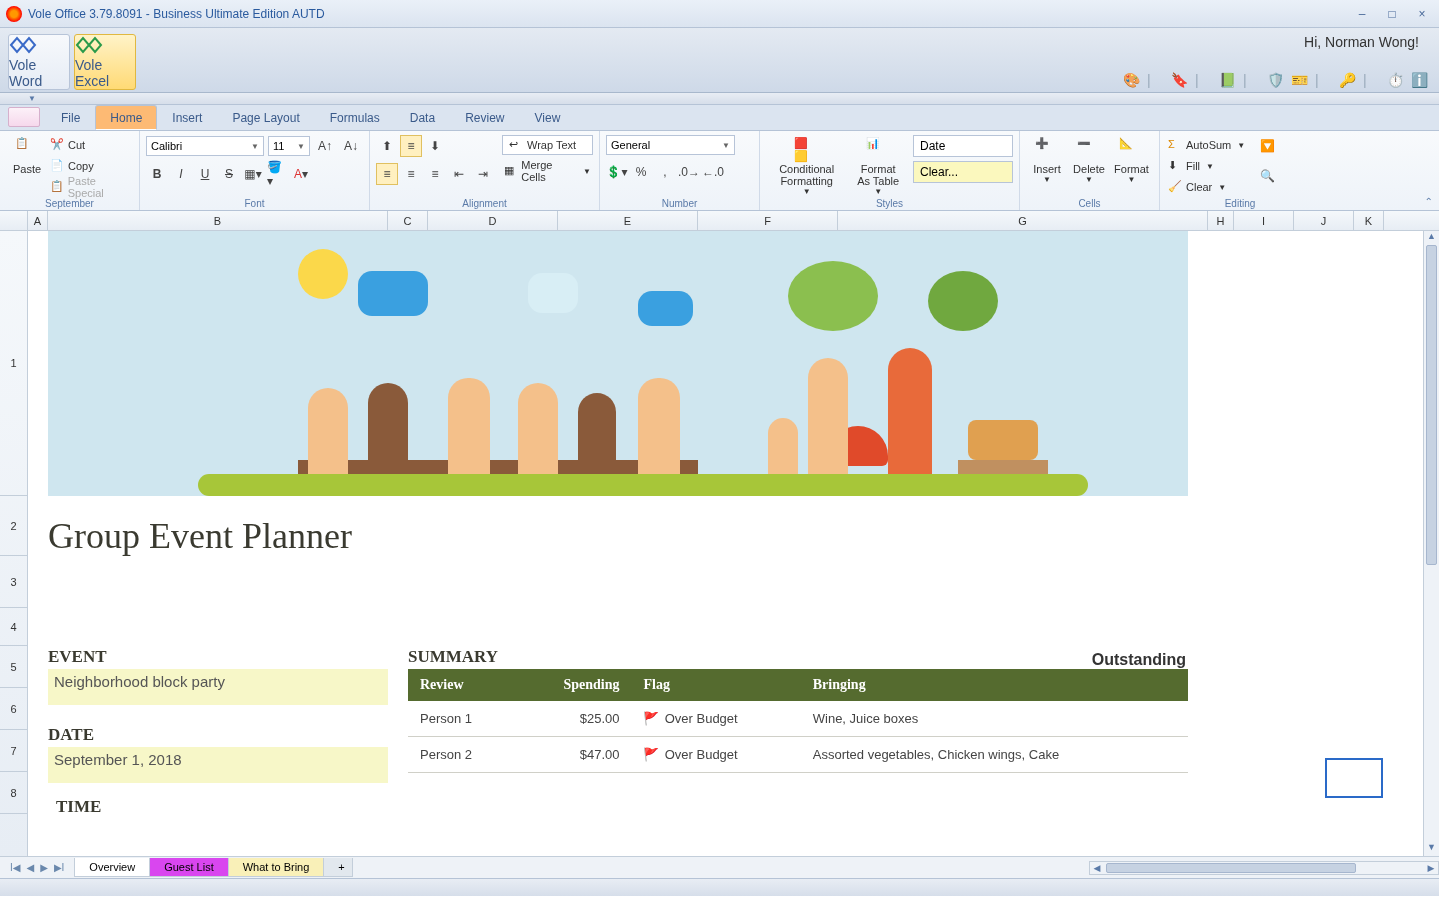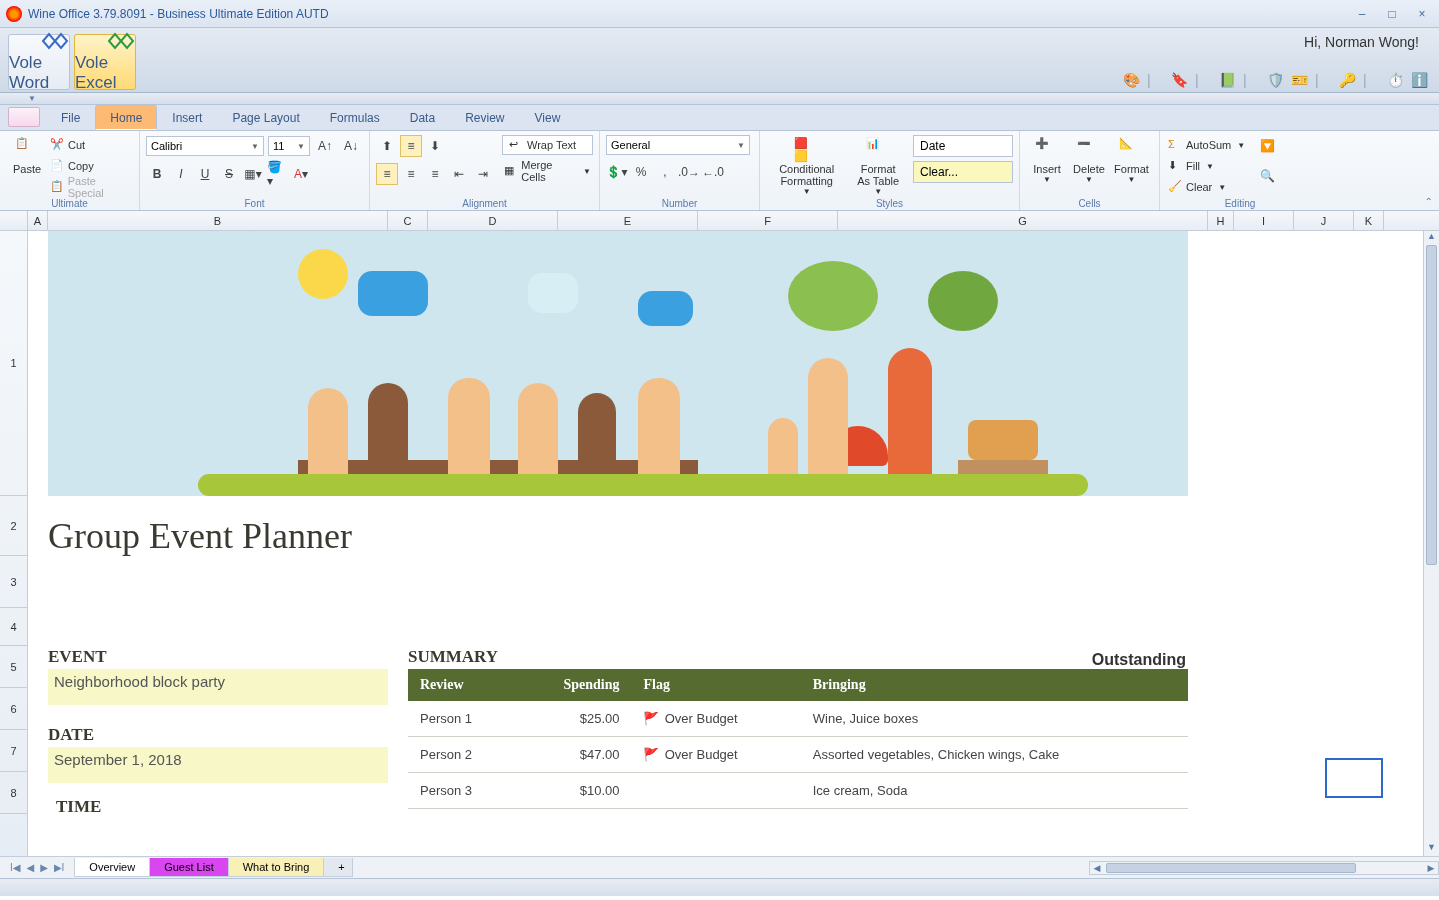--- a/index.html
+++ b/index.html
@@ -2,21 +2,21 @@
 <html><head>
 <meta charset="utf-8">
 <style>
 *{box-sizing:border-box;margin:0;padding:0;font-family:"Segoe UI",Tahoma,sans-serif}
 body{background:#fff;overflow:hidden;width:1439px;height:900px;font-size:12px}
 .titlebar{height:28px;background:linear-gradient(#eaf0f8,#dbe4f0);border-bottom:1px solid #b5c3d6;display:flex;align-items:center;padding:0 6px;color:#2a5a9e}
 .titlebar .logo{width:16px;height:16px;margin-right:6px;background:radial-gradient(circle,#f90 30%,#f00 70%);border-radius:50%}
 .titlebar .winbtns{margin-left:auto;display:flex;gap:8px}
 .titlebar .winbtn{width:22px;height:18px;display:flex;align-items:center;justify-content:center;color:#4a6a9a;cursor:default}
 .apptabs{height:65px;background:linear-gradient(#e4eaf2,#ced9e8);display:flex;align-items:top;padding:6px 8px 0;border-bottom:1px solid #a8b8cc;position:relative}
-.apptab{width:62px;height:56px;background:linear-gradient(#f7f9fc,#e6ecf5);border:1px solid #b7c4d8;border-radius:3px;margin-right:4px;display:flex;flex-direction:column;align-items:flex-end;justify-content:center;font-size:17px;color:#3a5a8a;cursor:default}
+.apptab{width:62px;height:56px;background:linear-gradient(#f7f9fc,#e6ecf5);border:1px solid #b7c4d8;border-radius:3px;margin-right:4px;display:flex;flex-direction:column;align-items:flex-start;justify-content:center;font-size:14px;color:#3a5a8a;cursor:default}
 .apptab.sel{background:linear-gradient(#fff3c8,#ffda75);border-color:#e0b840}
 .apptab .ico{width:28px;height:20px;margin-bottom:3px;display:flex;align-items:center;justify-content:center}
 .greet{position:absolute;right:20px;top:6px;font-size:14px;color:#333}
 .qat-icons{position:absolute;right:12px;bottom:4px;display:flex;gap:8px;align-items:center}
 .qat-icons span{width:16px;height:16px;display:inline-block;font-size:14px}
 .qat-dropdown{height:12px;background:linear-gradient(#e8edf4,#d6deea);border-bottom:1px solid #b5c3d6;padding-left:28px;display:flex;align-items:center}
 .qat-dropdown .tri{font-size:8px;color:#5a7aa8}
 .ribtabs{height:26px;background:#dbe4f0;display:flex;align-items:end;padding-left:8px;border-bottom:1px solid #b5c3d6}
 .iconbtn{width:32px;height:20px;background:linear-gradient(#fcf1f8,#f6d8ec);border:1px solid #d6b0cc;border-radius:2px;margin-right:6px;margin-bottom:3px}
 .ribtab{padding:5px 14px 4px;font-size:12px;color:#3a5a8a;border:1px solid transparent;cursor:default}
@@ -78,21 +78,21 @@
 .tree{position:absolute;border-radius:50%}
 .person{position:absolute;bottom:18px}
 .styles-box{border:1px solid #b7c4d8;background:#fff;padding:3px 6px;font-size:12px;width:100px}
 .styles-box.hl{background:#fbf8be}
 </style>
 </head>
 <body>
 
 <div class="titlebar">
   <div class="logo"></div>
-  <span>Wine Office  3.79.8091 - Business Ultimate Edition AUTD</span>
+  <span>Vole Office  3.79.8091 - Business Ultimate Edition AUTD</span>
   <div class="winbtns">
     <div class="winbtn">–</div>
     <div class="winbtn">□</div>
     <div class="winbtn">×</div>
   </div>
 </div>
 
 <div class="apptabs">
   <div class="apptab">
     <div class="ico">
@@ -162,21 +162,21 @@
         <div class="smrow">
             <span class="smico">📄</span>
             <span>Copy</span>
           </div>
         <div class="smrow" style="color:#aaa">
             <span class="smico">📋</span>
             <span>Paste Special</span>
           </div>
       </div>
     </div>
-    <div class="rgroup-lbl">Ultimate</div>
+    <div class="rgroup-lbl">September</div>
   </div>
 
   <div class="rgroup" style="width:230px">
     <div class="rgroup-body" style="flex-direction:column;gap:6px;width:100%">
       <div style="display:flex;gap:4px;align-items:center">
         <div class="combo" style="width:118px">
             <span>Calibri</span>
             <span class="arr">▼</span>
           </div>
         <div class="combo" style="width:42px">
@@ -233,21 +233,21 @@
             <span>Merge Cells</span>
             <span style="font-size:8px;margin-left:2px">▼</span>
           </div>
       </div>
     </div>
     <div class="rgroup-lbl">Alignment</div>
   </div>
 
   <div class="rgroup" style="width:160px">
     <div class="rgroup-body" style="flex-direction:column;gap:6px">
-      <div class="combo" style="width:144px">
+      <div class="combo" style="width:129px">
           <span>General</span>
           <span class="arr">▼</span>
         </div>
       <div class="btnrow">
         <div class="tbtn">💲▾</div>
         <div class="tbtn">%</div>
         <div class="tbtn">,</div>
         <div class="tbtn">.0→</div>
         <div class="tbtn">←.0</div>
       </div>
@@ -409,26 +409,20 @@
                 <td style="text-align: right;">$25.00</td>
                 <td><span class="flag">🚩</span>Over Budget</td>
                 <td>Wine, Juice boxes</td>
               </tr>
               <tr>
                 <td>Person 2</td>
                 <td style="text-align: right;">$47.00</td>
                 <td><span class="flag">🚩</span>Over Budget</td>
                 <td>Assorted vegetables, Chicken wings, Cake</td>
               </tr>
-              <tr>
-                <td>Person 3</td>
-                <td style="text-align: right;">$10.00</td>
-                <td></td>
-                <td>Ice cream, Soda</td>
-              </tr>
             </tbody>
         </table>
       </div>
 
       <div class="abs" style="right:40px;bottom:58px;width:58px;height:40px;border:2px solid #2a6ac8"></div>
     </div>
     <div class="vsb">
       <div class="arr" style="top:0">▲</div>
       <div class="thumb"></div>
       <div class="arr" style="bottom:0">▼</div>

